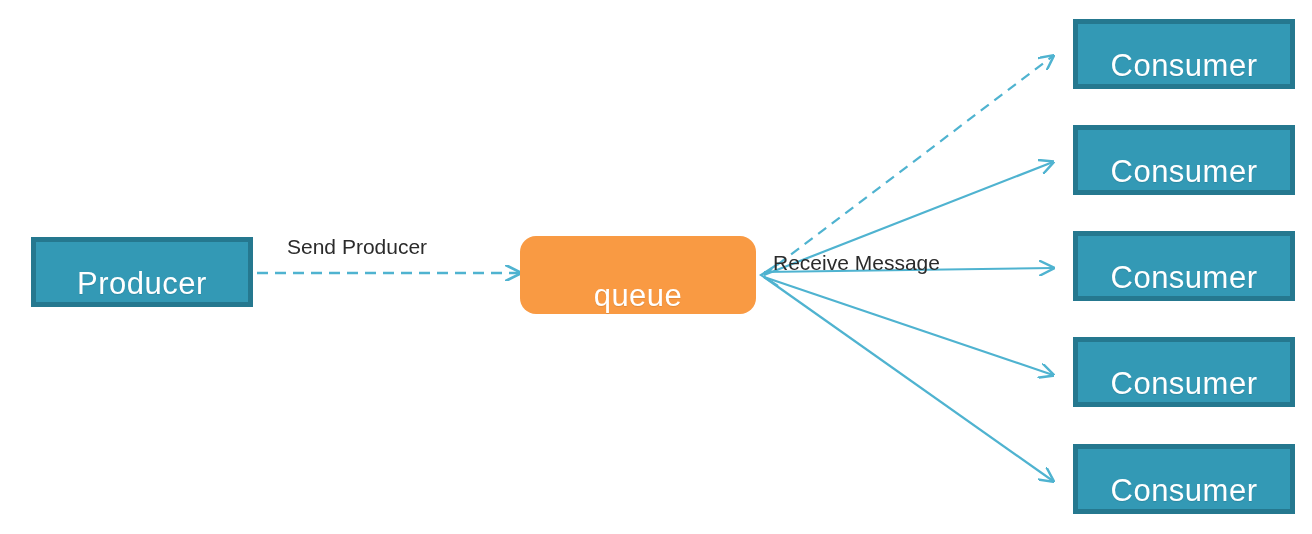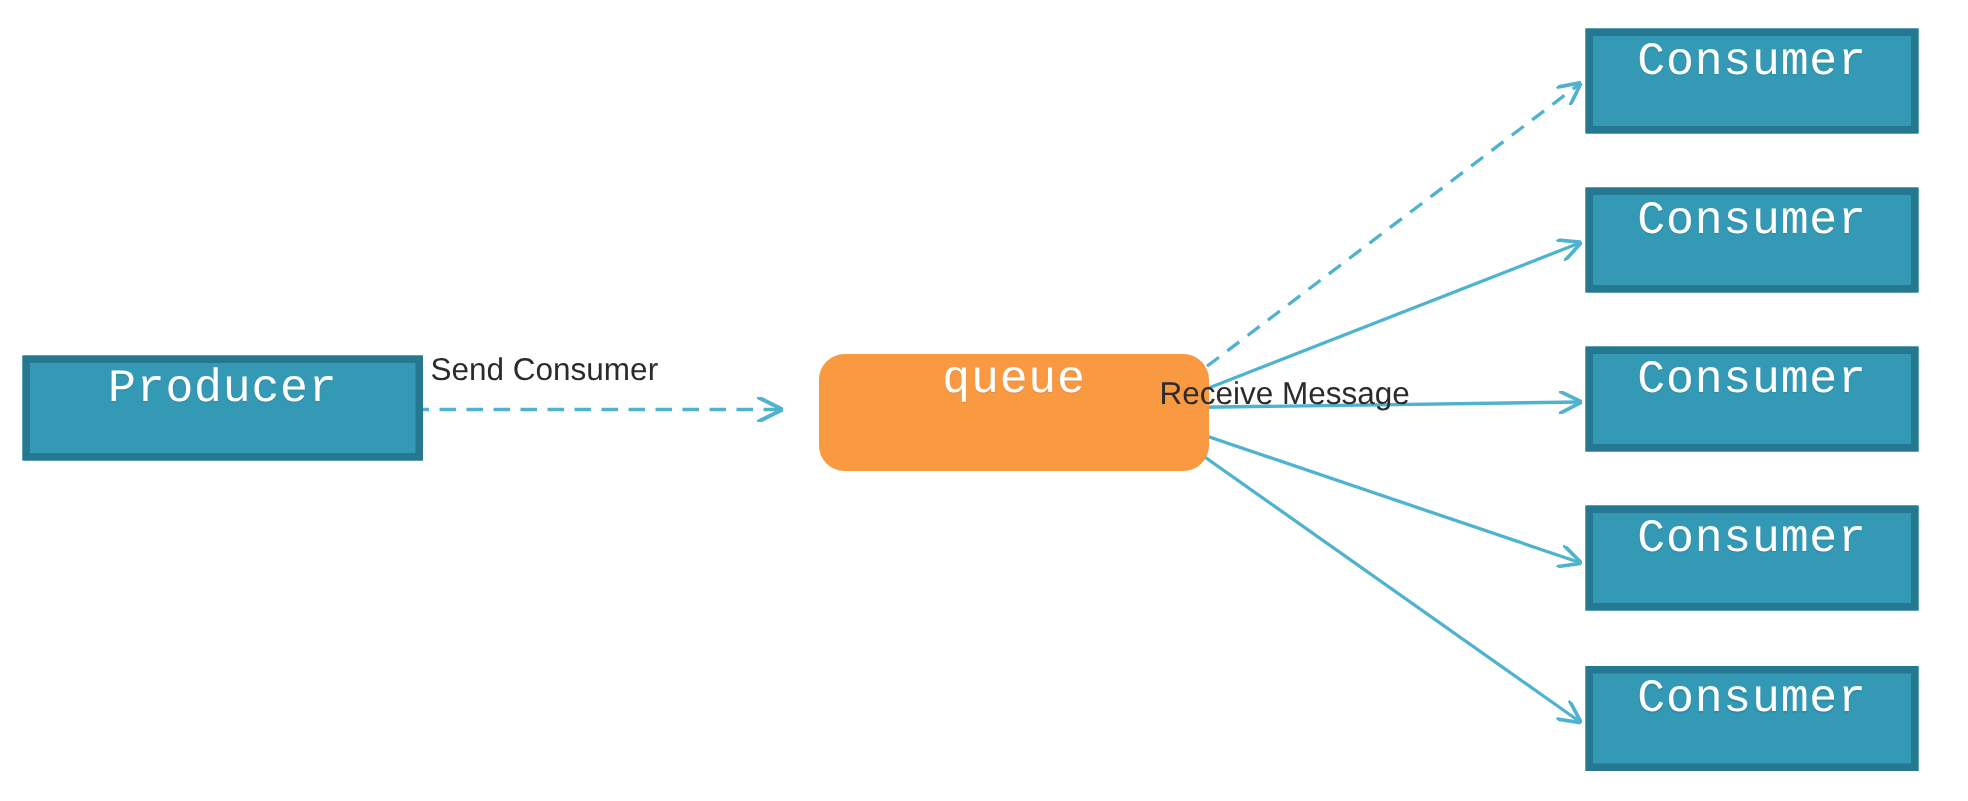--- a/index.html
+++ b/index.html
@@ -22,28 +22,29 @@
     position: absolute;
     left: 0;
     top: 0;
     width: 1312px;
     height: 534px;
   }
   .node {
     position: absolute;
     box-sizing: border-box;
     display: flex;
-    align-items: flex-start;
+    align-items: flex-end;
     justify-content: center;
     color: #ffffff;
-    font-family: Liberation Mono, monospace;
+    font-family: Liberation Sans, sans-serif;
     font-weight: 400;
     letter-spacing: 0.5px;
     text-shadow: 0 1px 1px rgba(0,0,0,0.10);
     user-select: none;
+    margin-left: 16px;
   }
   .node-rect {
     background: #3399b5;
     border: 5px solid #25788f;
     font-size: 31px;
   }
   .node-round {
     background: #f99a43;
     border: none;
     border-radius: 16px;
@@ -82,25 +83,25 @@
 
     <line x1="764" y1="272" x2="1053" y2="268" stroke="#4fb3d0" stroke-width="2.2" marker-end="url(#arrow)"></line>
 
     <line x1="764" y1="277" x2="1053" y2="375" stroke="#4fb3d0" stroke-width="2.2" marker-end="url(#arrow)"></line>
 
     <line x1="764" y1="277" x2="1053" y2="481" stroke="#4fb3d0" stroke-width="2.2" marker-end="url(#arrow)"></line>
 
     <path d="M 778 264 L 761 275 L 778 286" fill="none" stroke="#4fb3d0" stroke-width="2.2"></path>
   </svg>
 
-  <div class="node node-rect" style="left:15px; top:237px; width:267px; height:70px;">
+  <div class="node node-rect" style="left:15px; top:237px; width:222px; height:70px;">
     <span>Producer</span>
   </div>
 
-  <div class="node node-round" style="left:546px; top:236px; width:260px; height:78px;border-radius:17px;">
+  <div class="node node-round" style="left:504px; top:236px; width:236px; height:78px;">
     <span>queue</span>
   </div>
 
   <div class="node node-rect" style="left:1057px; top:19px; width:222px; height:70px;">
     <span>Consumer</span>
   </div>
 
   <div class="node node-rect" style="left:1057px; top:125px; width:222px; height:70px;">
     <span>Consumer</span>
   </div>
@@ -110,17 +111,17 @@
   </div>
 
   <div class="node node-rect" style="left:1057px; top:337px; width:222px; height:70px;">
     <span>Consumer</span>
   </div>
 
   <div class="node node-rect" style="left:1057px; top:444px; width:222px; height:70px;">
     <span>Consumer</span>
   </div>
 
-  <div class="edge-label" style="left:287px; top:236px;">Send Consumer</div>
+  <div class="edge-label" style="left:287px; top:236px;">Send Producer</div>
 
   <div class="edge-label" style="left:773px; top:252px;">Receive Message</div>
 
 </div>
 
 </body></html>

